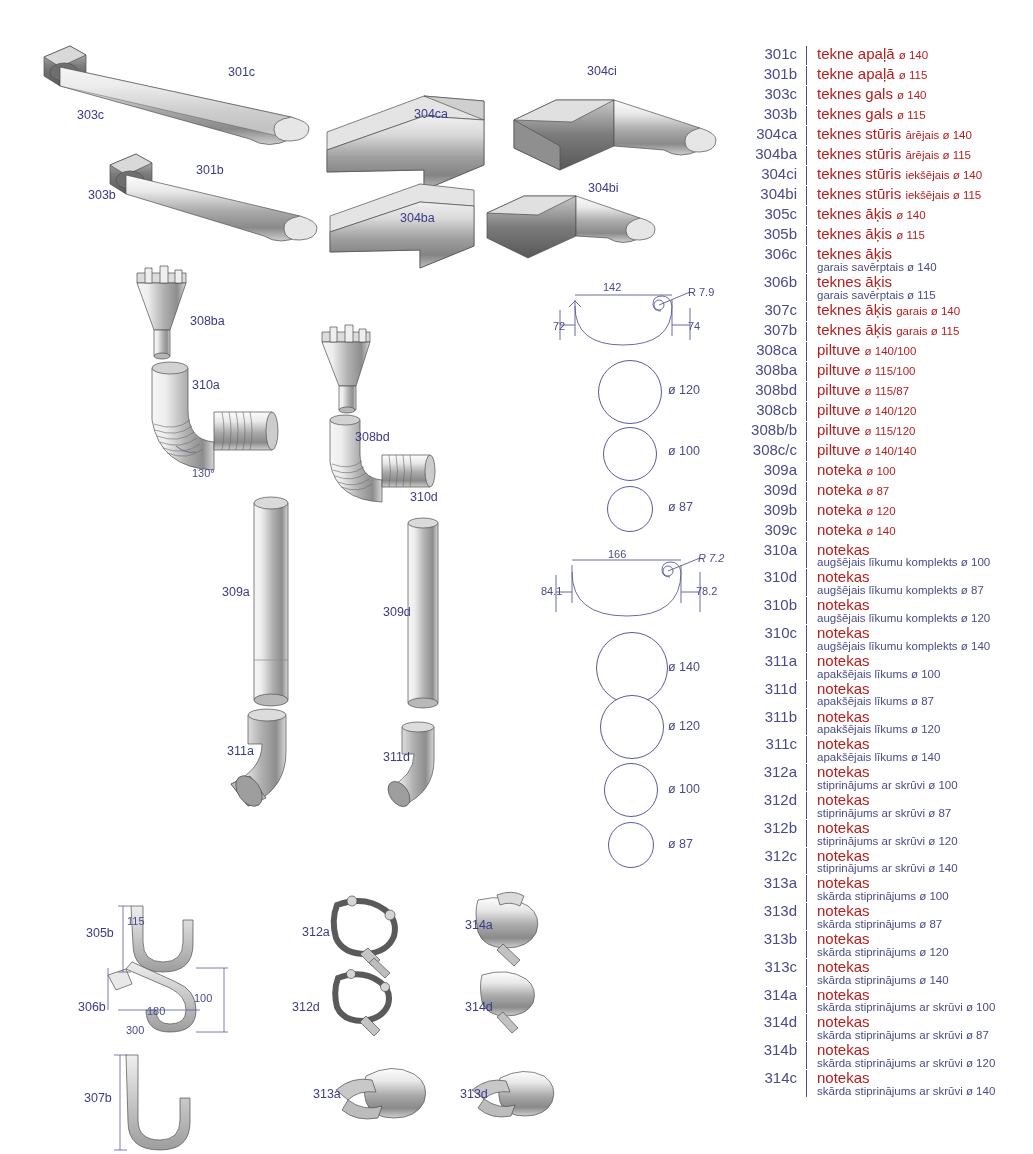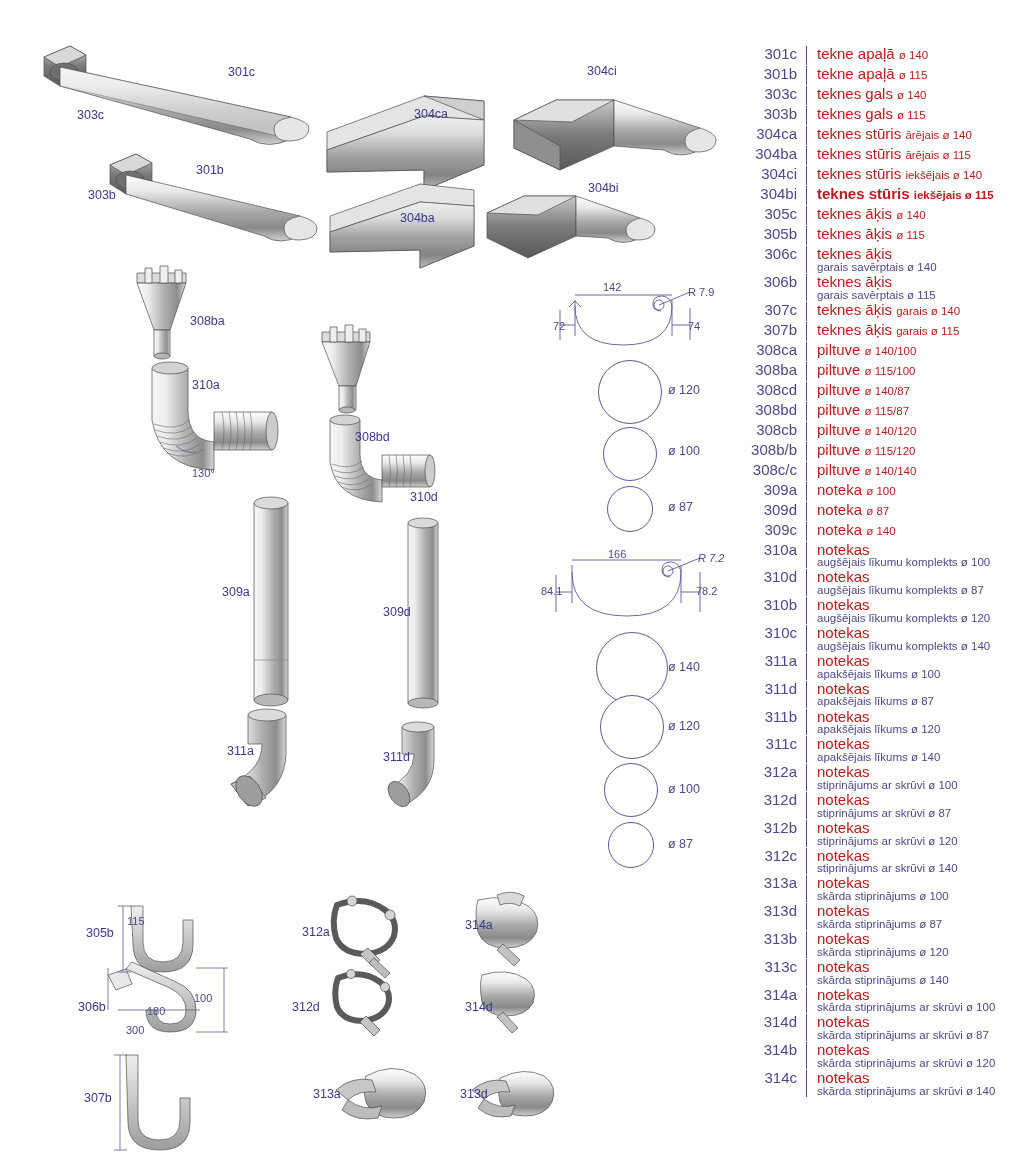--- a/index.html
+++ b/index.html
@@ -402,21 +402,21 @@
       <div class="legend-row">
         <div class="lg-code">304ci</div>
         <div class="lg-sep"></div>
         <div style="flex: 1 1 0%;">
           <div class="lg-text"><span>teknes stūris</span> <span class="sm">iekšējais ø 140</span></div>
         </div>
       </div>
       <div class="legend-row">
         <div class="lg-code">304bi</div>
         <div class="lg-sep"></div>
-        <div style="flex: 1 1 0%; font-weight: bold;">
+        <div style="flex: 1 1 0%;">
           <div class="lg-text"><span>teknes stūris</span> <span class="sm">iekšējais ø 115</span></div>
         </div>
       </div>
       <div class="legend-row">
         <div class="lg-code">305c</div>
         <div class="lg-sep"></div>
         <div style="flex: 1 1 0%;">
           <div class="lg-text"><span>teknes āķis</span> <span class="sm">ø 140</span></div>
         </div>
       </div>
@@ -465,27 +465,20 @@
         </div>
       </div>
       <div class="legend-row">
         <div class="lg-code">308ba</div>
         <div class="lg-sep"></div>
         <div style="flex: 1 1 0%;">
           <div class="lg-text"><span>piltuve</span> <span class="sm">ø 115/100</span></div>
         </div>
       </div>
       <div class="legend-row">
-        <div class="lg-code">308cd</div>
-        <div class="lg-sep"></div>
-        <div style="flex: 1 1 0%;">
-          <div class="lg-text"><span>piltuve</span> <span class="sm">ø 140/87</span></div>
-        </div>
-      </div>
-      <div class="legend-row">
         <div class="lg-code">308bd</div>
         <div class="lg-sep"></div>
         <div style="flex: 1 1 0%;">
           <div class="lg-text"><span>piltuve</span> <span class="sm">ø 115/87</span></div>
         </div>
       </div>
       <div class="legend-row">
         <div class="lg-code">308cb</div>
         <div class="lg-sep"></div>
         <div style="flex: 1 1 0%;">
@@ -514,20 +507,27 @@
         </div>
       </div>
       <div class="legend-row">
         <div class="lg-code">309d</div>
         <div class="lg-sep"></div>
         <div style="flex: 1 1 0%;">
           <div class="lg-text"><span>noteka</span> <span class="sm">ø 87</span></div>
         </div>
       </div>
       <div class="legend-row">
+        <div class="lg-code">309b</div>
+        <div class="lg-sep"></div>
+        <div style="flex: 1 1 0%;">
+          <div class="lg-text"><span>noteka</span> <span class="sm">ø 120</span></div>
+        </div>
+      </div>
+      <div class="legend-row">
         <div class="lg-code">309c</div>
         <div class="lg-sep"></div>
         <div style="flex: 1 1 0%;">
           <div class="lg-text"><span>noteka</span> <span class="sm">ø 140</span></div>
         </div>
       </div>
       <div class="legend-row">
         <div class="lg-code">310a</div>
         <div class="lg-sep"></div>
         <div style="flex: 1 1 0%;">

